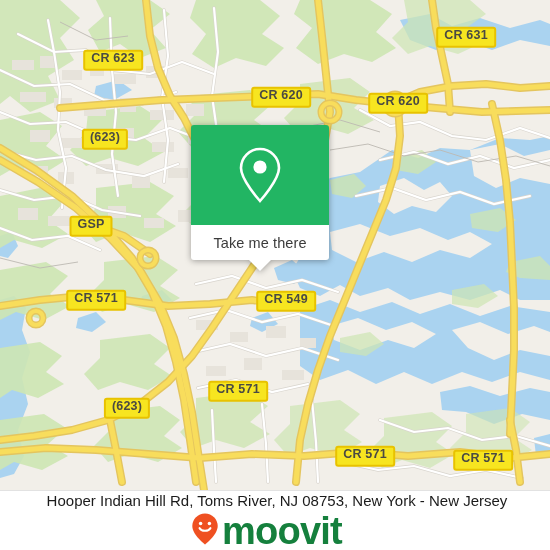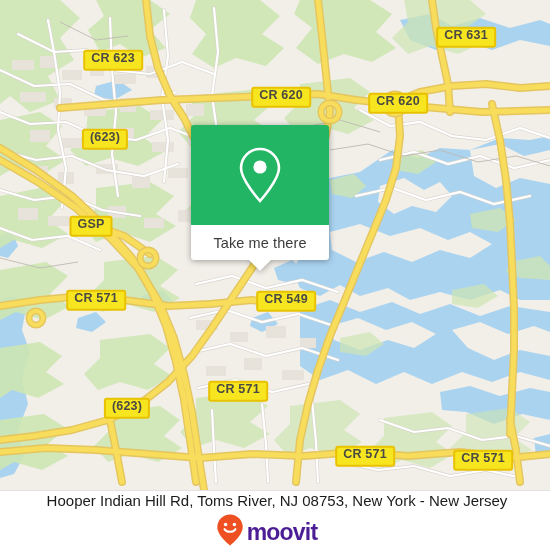--- a/index.html
+++ b/index.html
@@ -120,23 +120,23 @@
     color: #1b1b1b;
   }
   #brand {
     flex: 0 0 auto;
     padding-right: 16px;
     display: flex;
     align-items: center;
     gap: 4px;
   }
   #brand-word {
-    font-size: 23px;
+    font-size: 38px;
     font-weight: bold;
-    color: #4c1d95;
+    color: #15803d;
     letter-spacing: -0.8px;
     line-height: 1;
   }
   .divider-line {
     position: absolute;
     left: 0; top: 0; width: 550px; height: 1px;
     background: #e2e2e2;
   }
 </style>
 </head>

